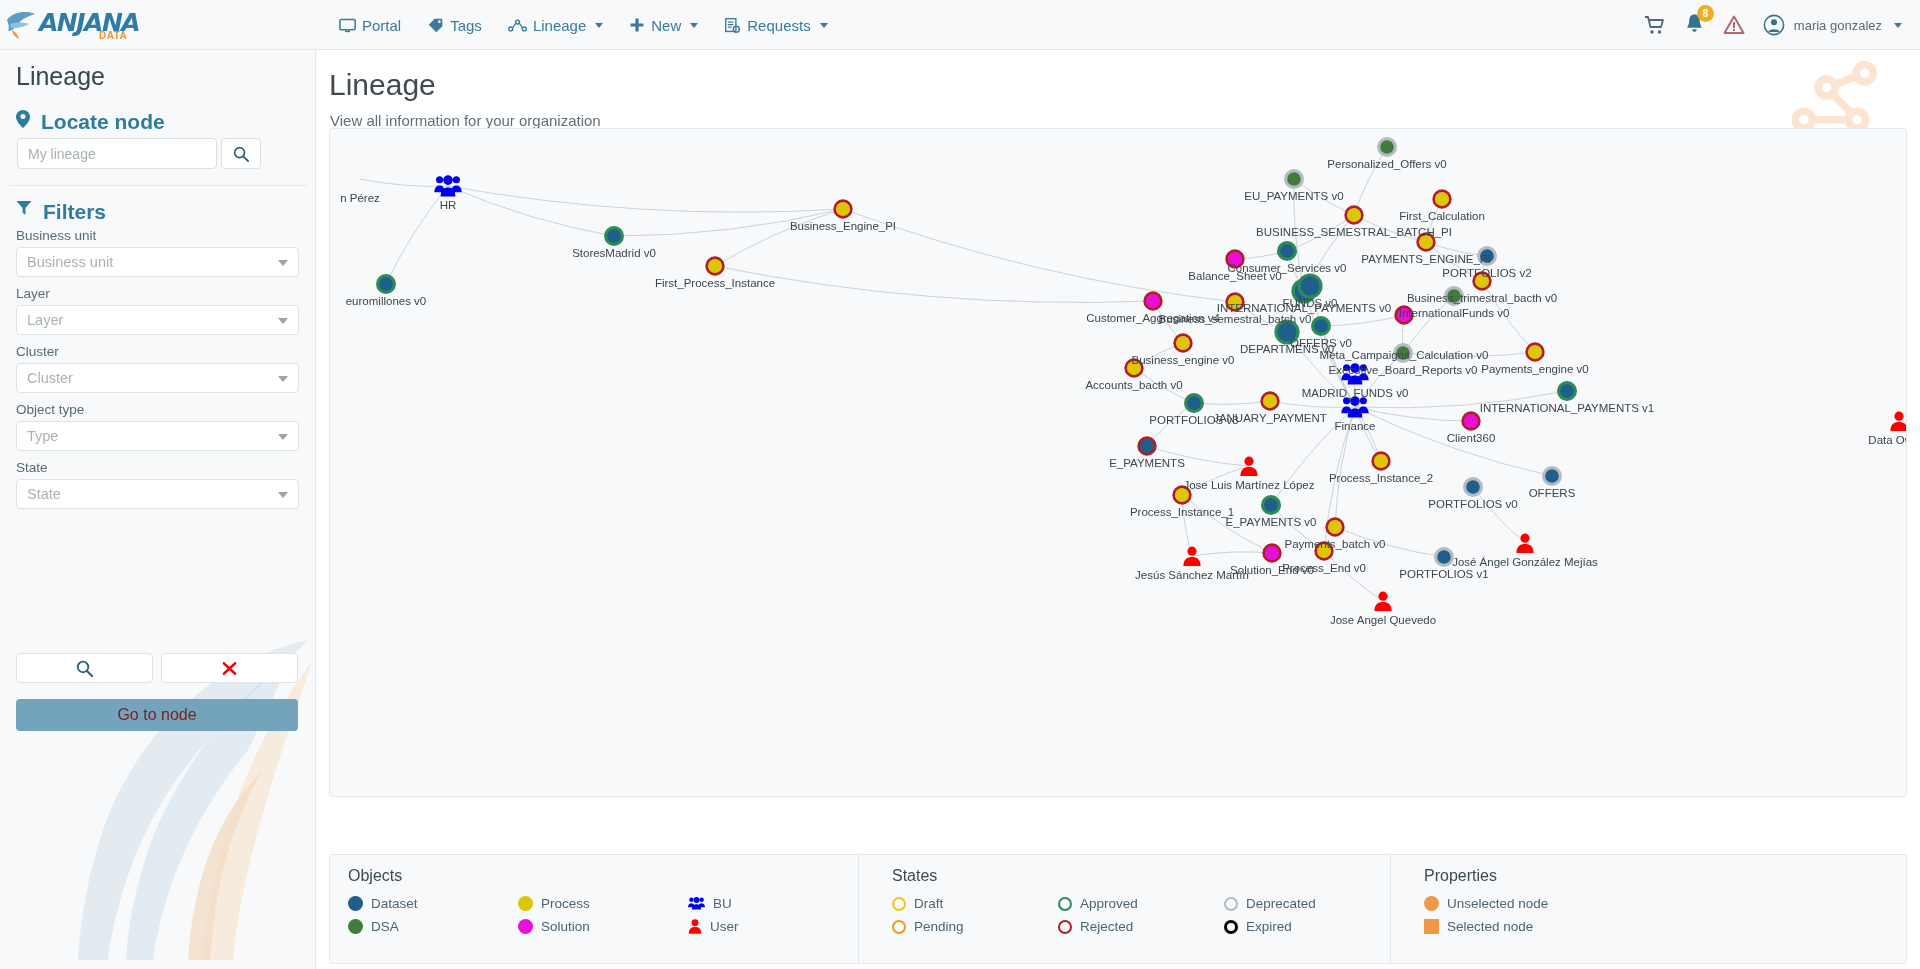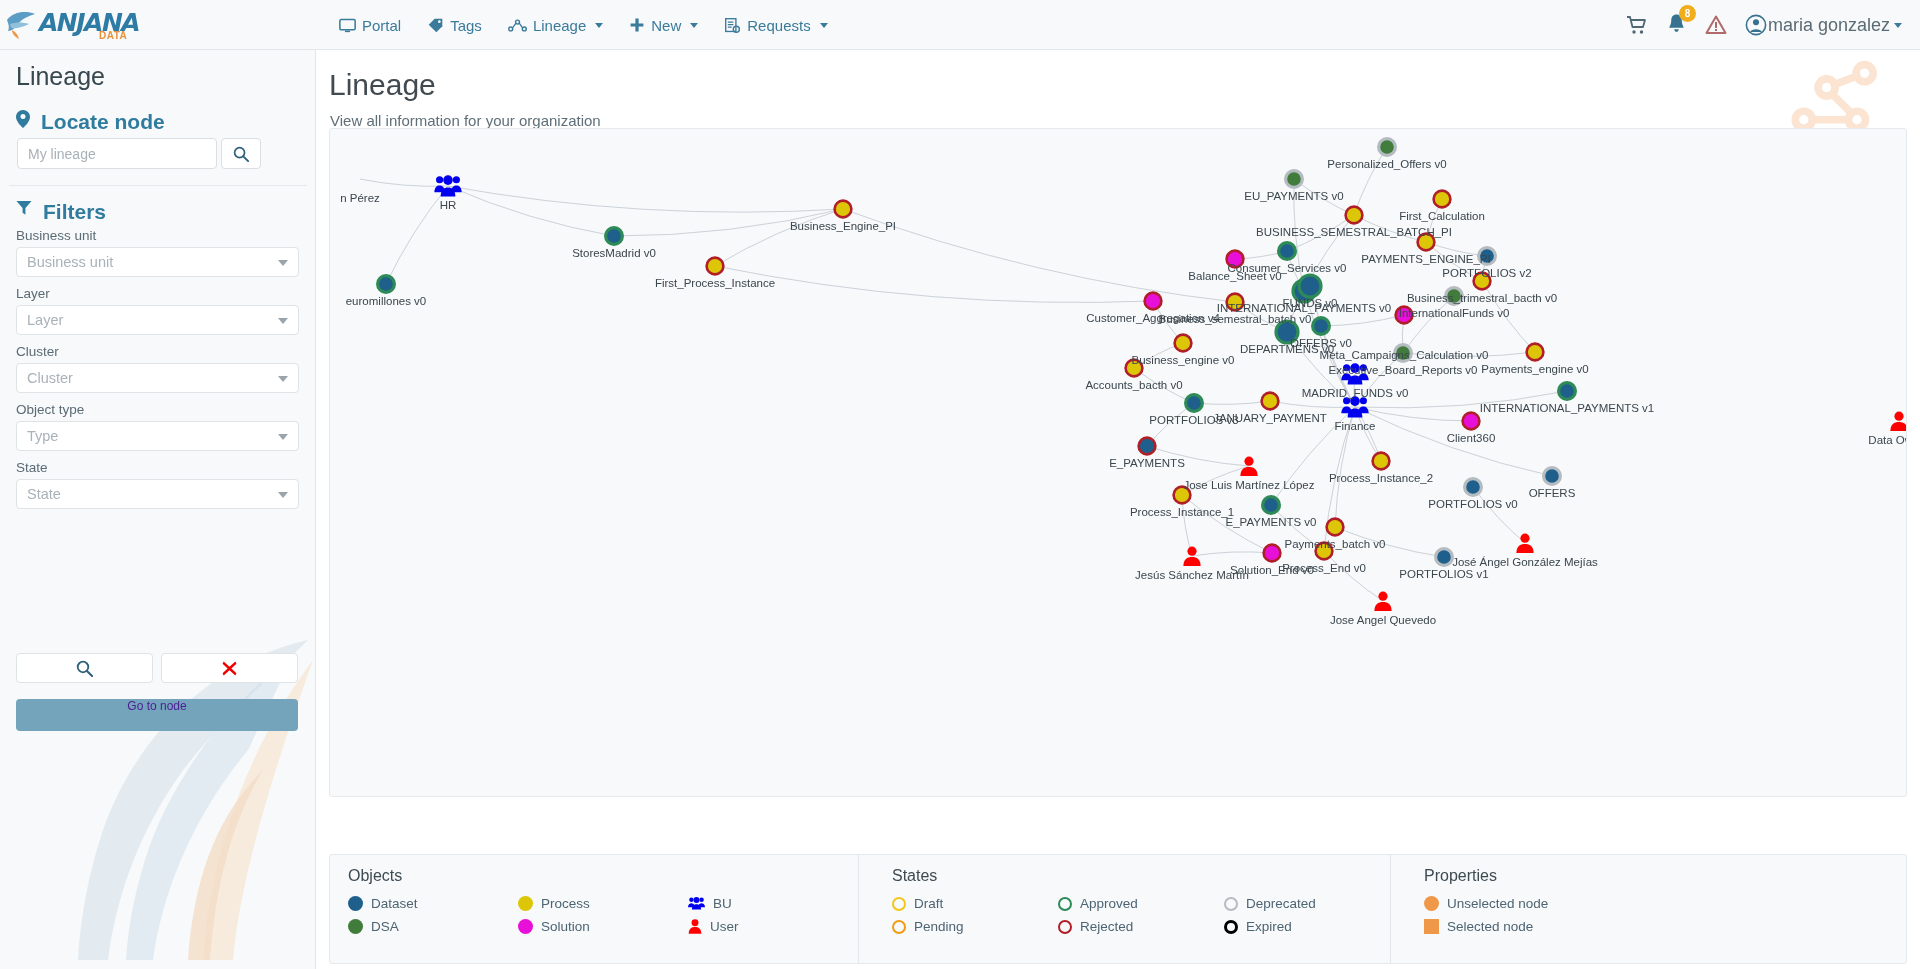--- a/index.html
+++ b/index.html
@@ -60,22 +60,22 @@
   .badge {
     position: absolute; top: -7px; right: -9px;
     min-width: 17px; height: 17px; padding: 0 4px;
     background: #f0ad1e; color: #ffffff;
     font-size: 10px; font-weight: bold;
     border-radius: 9px;
     display: flex; align-items: center; justify-content: center;
     line-height: 1;
   }
   #username {
-    display: flex; align-items: center; gap: 1px;
-    color: #5b6b75; font-size: 18px; cursor: pointer;
+    display: flex; align-items: center; gap: 9px;
+    color: #5b6b75; font-size: 13px; cursor: pointer;
   }
 
   
   #sidebar {
     position: absolute; left: 0; top: 50px;
     width: 316px; height: 919px;
     background: #f7f9fa;
     border-right: 1px solid #e3e6e8;
     overflow: hidden;
     z-index: 20;
@@ -146,23 +146,23 @@
   .icon-btn {
     width: 137px; height: 30px;
     border: 1px solid #dee3e6; border-radius: 4px;
     background: #fff; cursor: pointer;
     display: flex; align-items: center; justify-content: center;
   }
   #goto-btn {
     position: absolute; left: 16px; top: 649px;
     width: 282px; height: 32px;
     background: #73a4bb; border: none; border-radius: 4px;
-    color: #4c1d95; font-size: 12px; cursor: pointer;
+    color: #7f1d1d; font-size: 16px; cursor: pointer;
     font-family: inherit;
-    display: flex; align-items: flex-start; justify-content: center;
+    display: flex; align-items: center; justify-content: center;
   }
 
   
   #main {
     position: absolute; left: 316px; top: 50px;
     width: 1604px; height: 919px;
     background: #fff; overflow: hidden;
   }
   #page-title {
     position: absolute; left: 13px; top: 18px;

